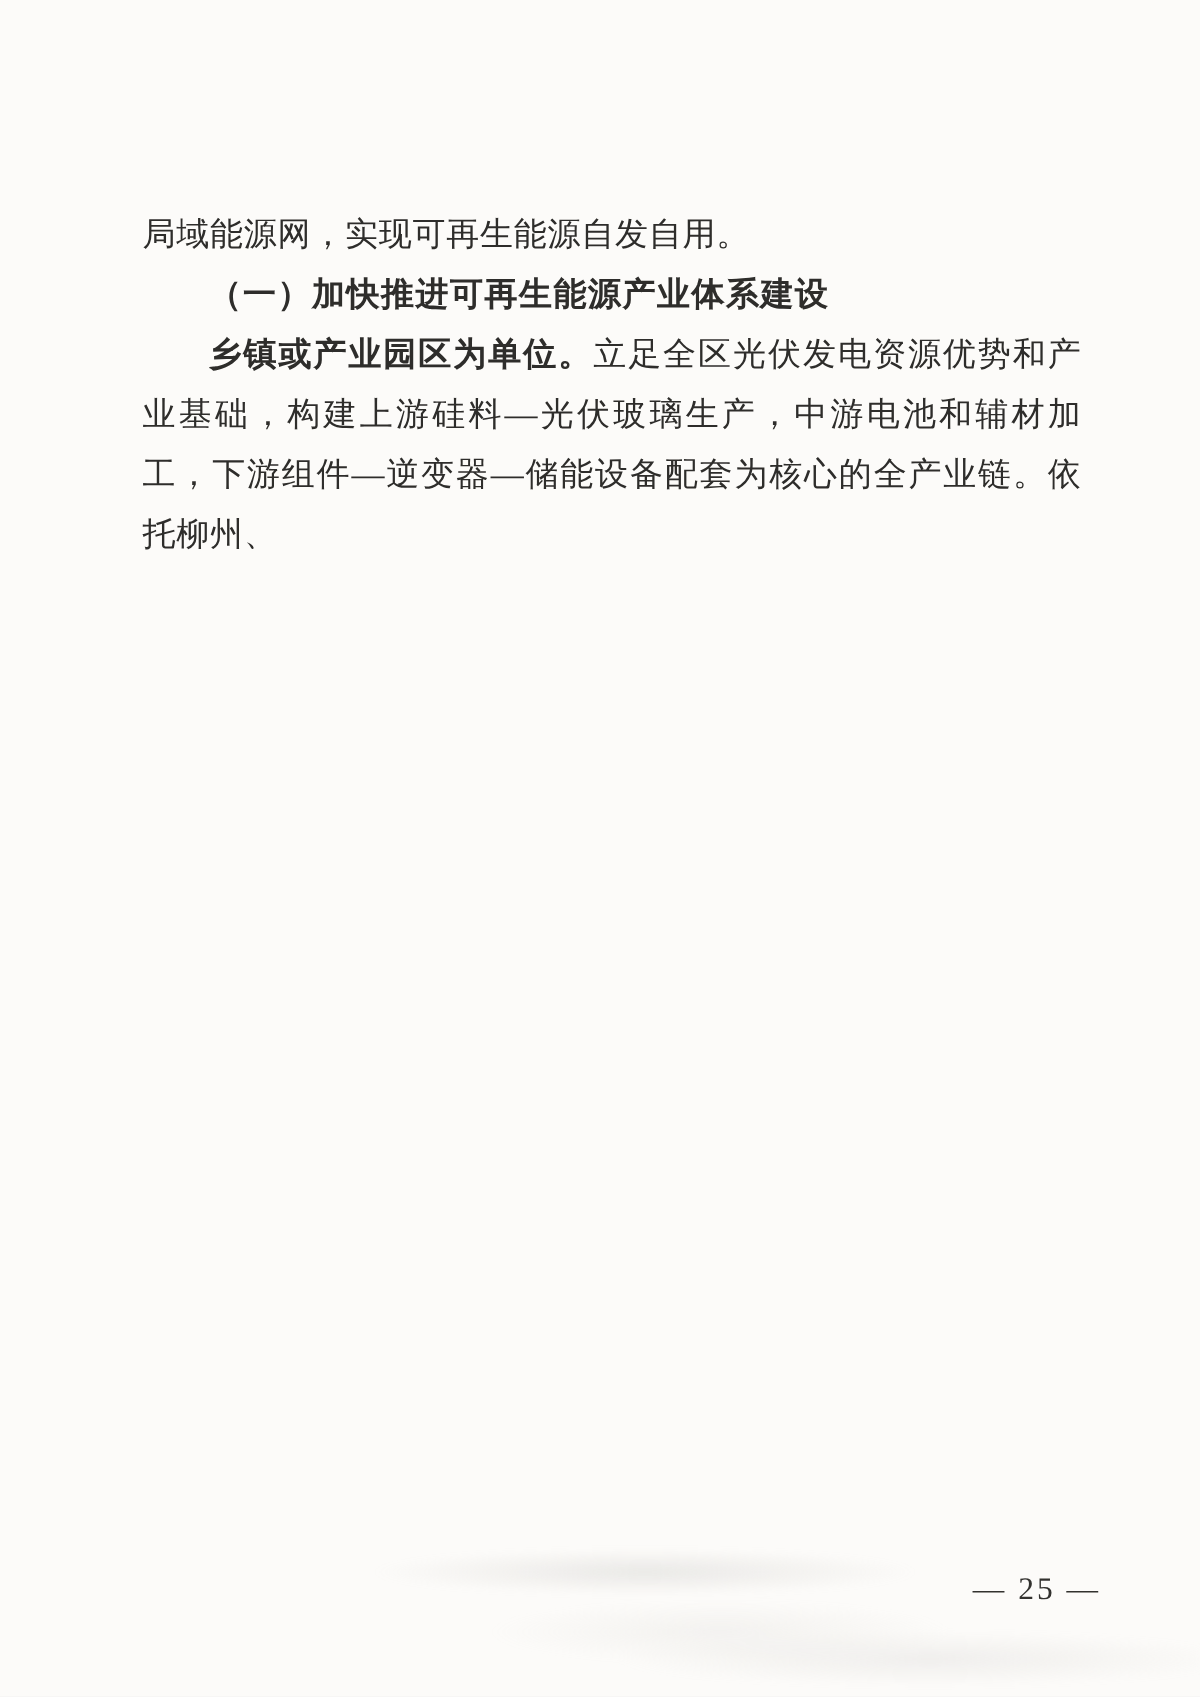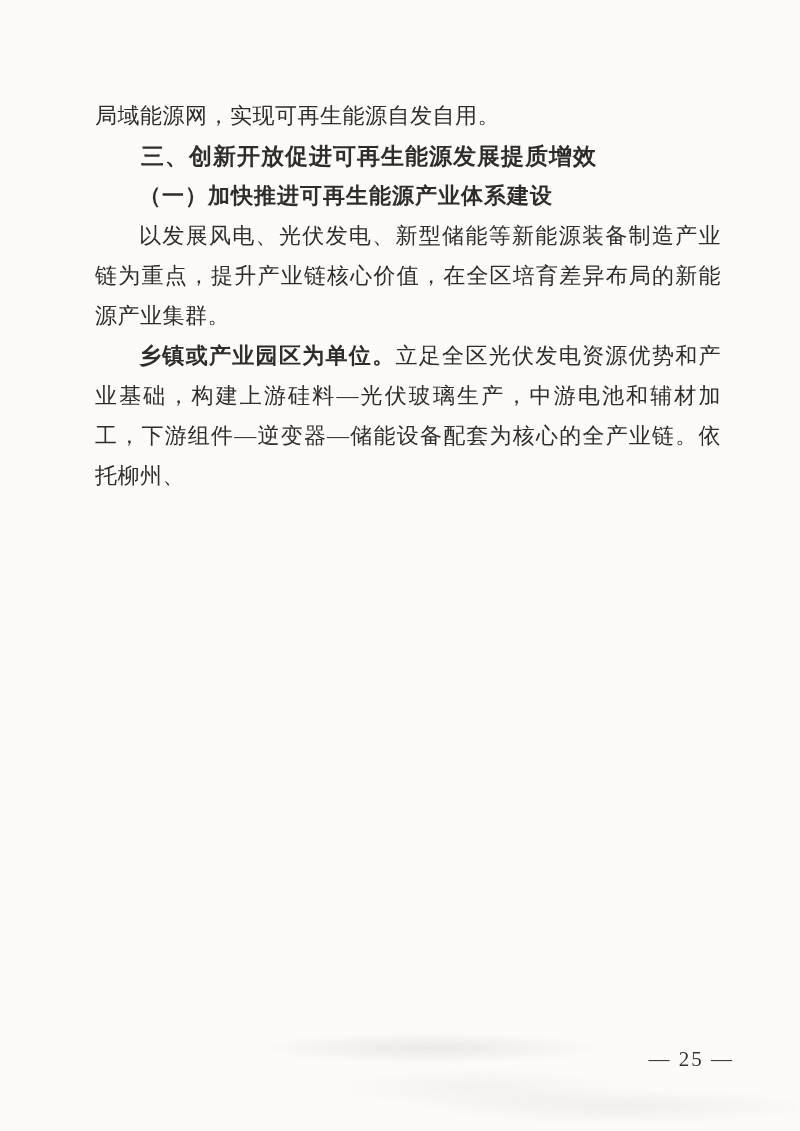--- a/index.html
+++ b/index.html
@@ -40,20 +40,21 @@
     line-height: 40px;
     text-align: justify;
     letter-spacing: 0.5px;
   }
   .content p {
     margin: 0;
     text-indent: 2em;
   }
   .content p.continuation {
     text-indent: 0;
+    margin-top: 40px;
   }
   .lead-bold {
     font-weight: bold;
   }
   h2.section-heading {
     margin: 0;
     font-size: 23px;
     line-height: 40px;
     text-indent: 2em;
     text-align: left;
@@ -85,25 +86,23 @@
 </head>
 <body>
 
 <div class="page">
 
   <div class="content">
 
     <p class="continuation">局域能源网，实现可再生能源自发自用。</p>
 
 
-    <h2 class="section-heading">三、创新开放促进可再生能源发展提质增效</h2>
 
     <h3 class="subsection-heading">（一）加快推进可再生能源产业体系建设</h3>
 
-    <p>以发展风电、光伏发电、新型储能等新能源装备制造产业链为重点，提升产业链核心价值，在全区培育差异布局的新能源产业集群。</p>
 
 
     <p>
       <span class="lead-bold">乡镇或产业园区为单位。</span><span>立足全区光伏发电资源优势和产业基础，构建上游硅料—光伏玻璃生产，中游电池和辅材加工，下游组件—逆变器—储能设备配套为核心的全产业链。依托柳州、</span>
     </p>
 
   </div>
 
   <div class="page-number">— 25 —</div>
 

